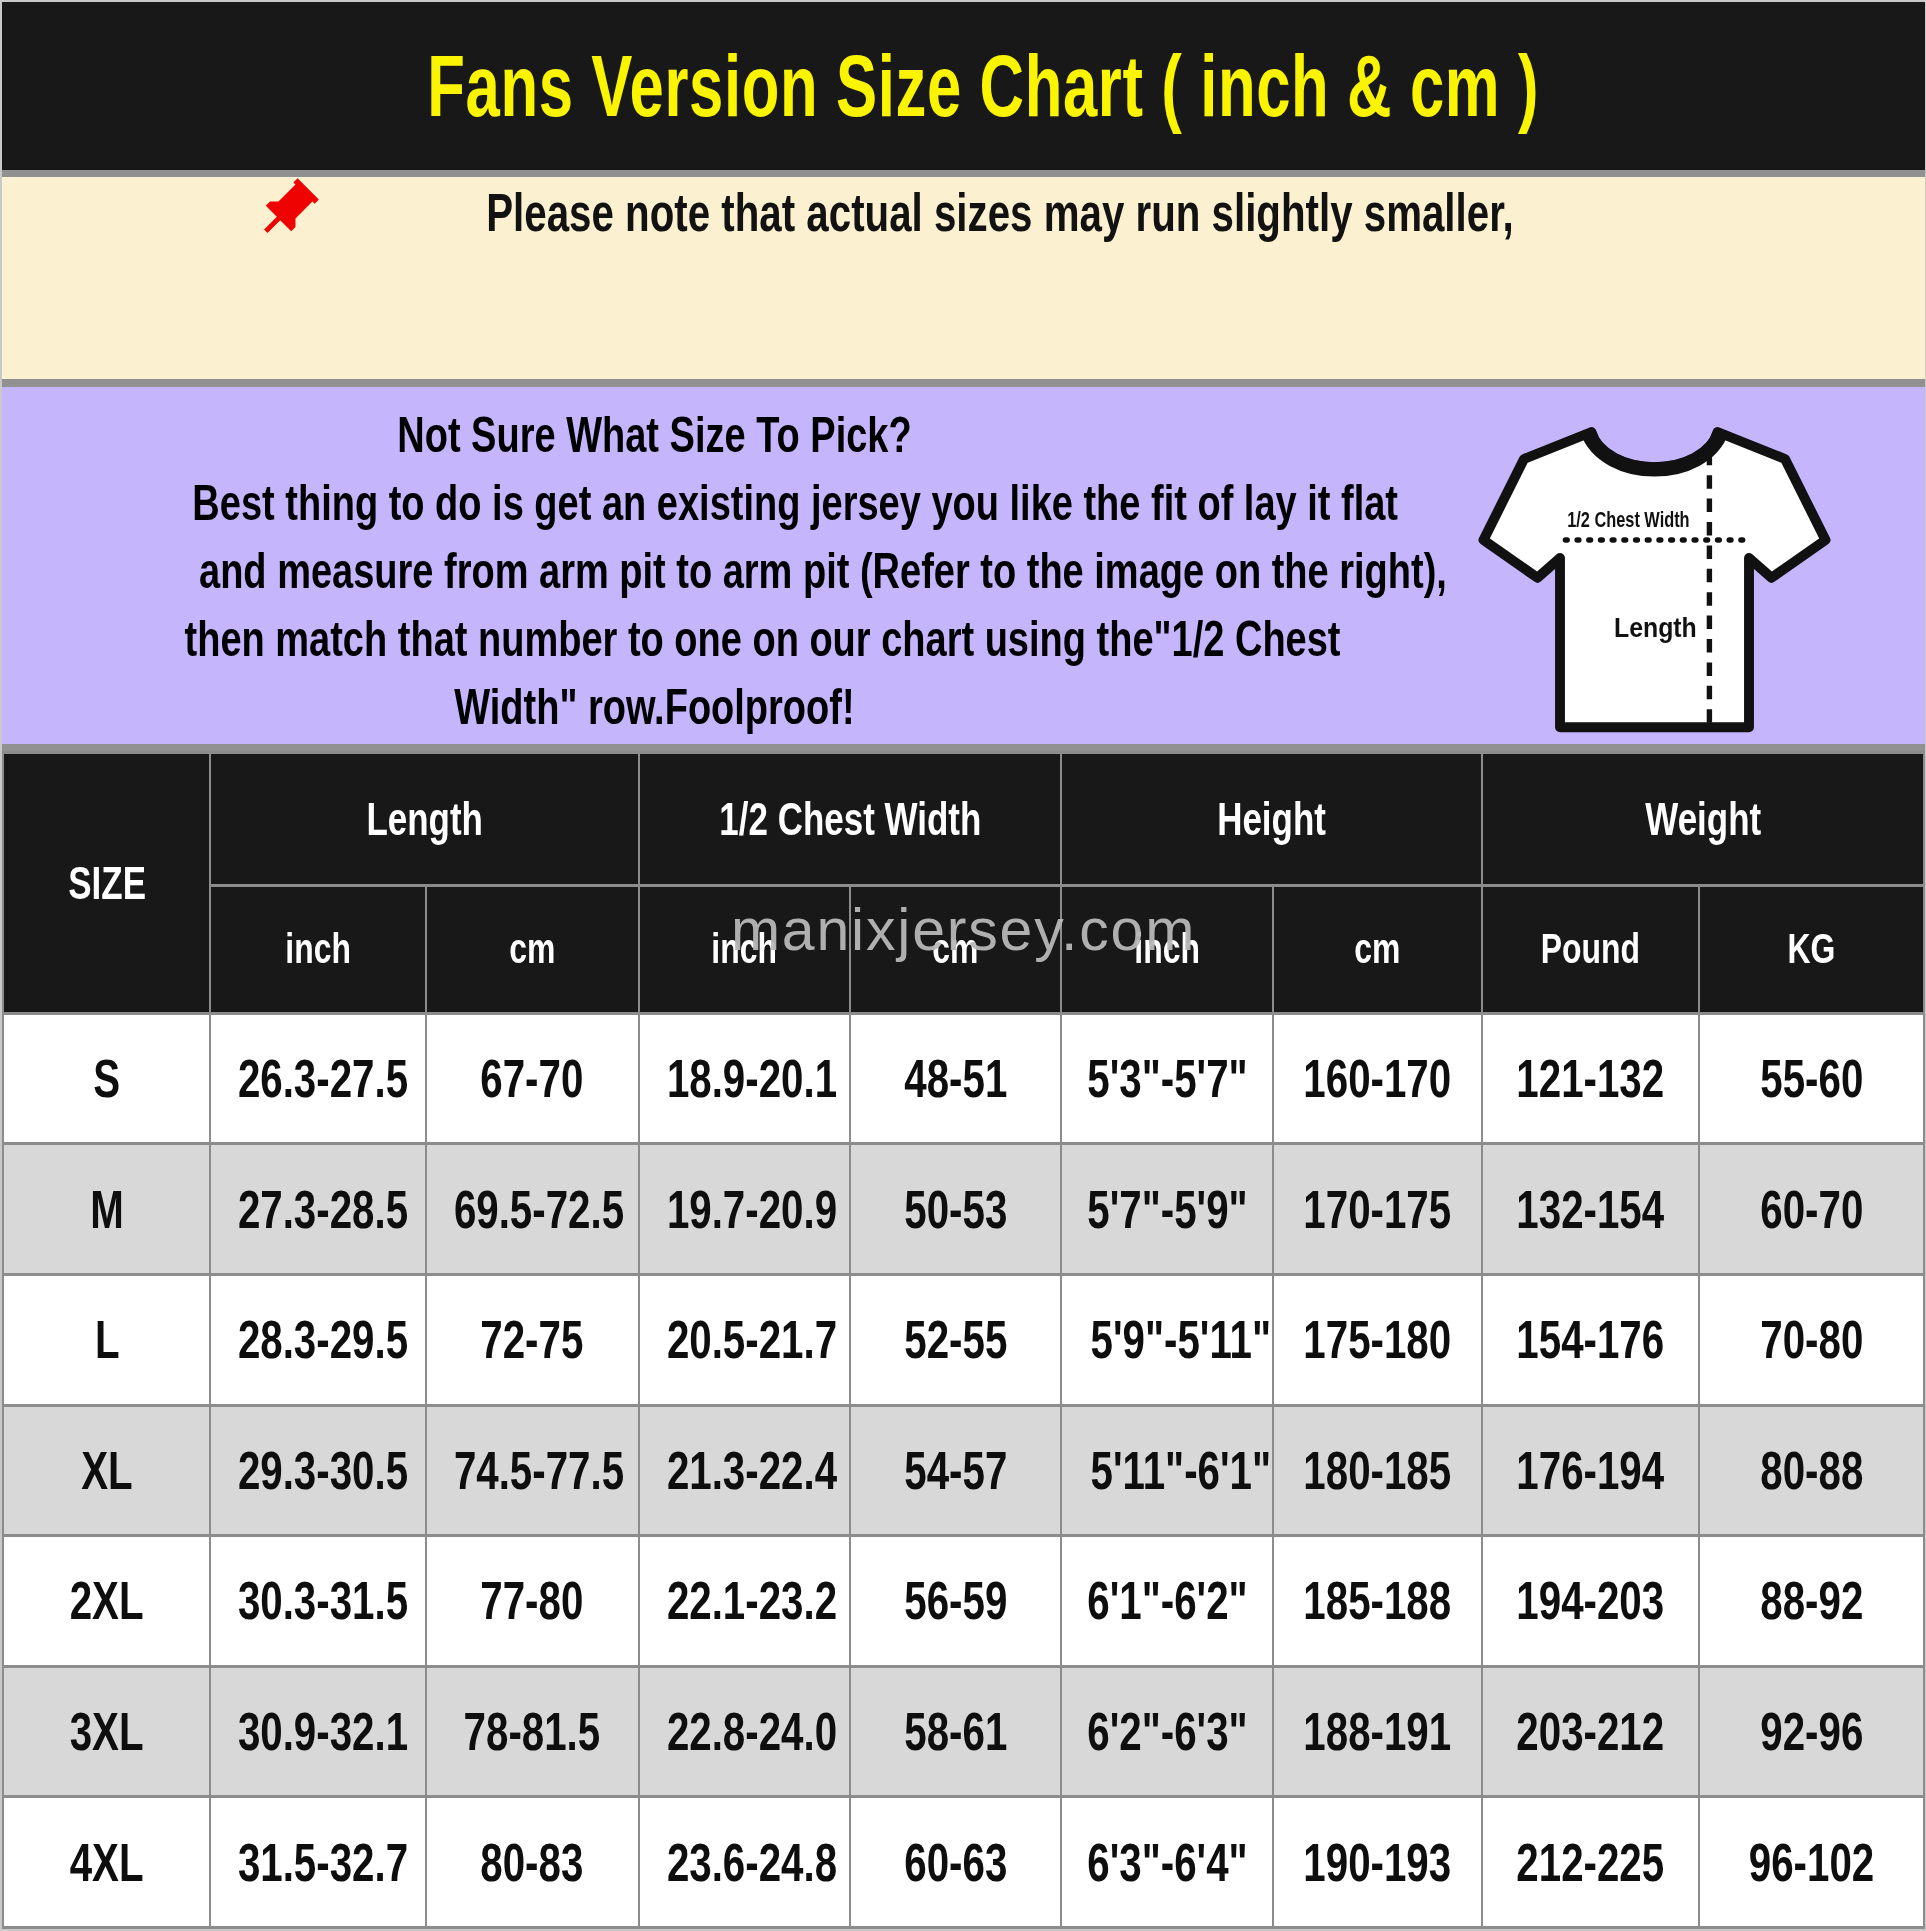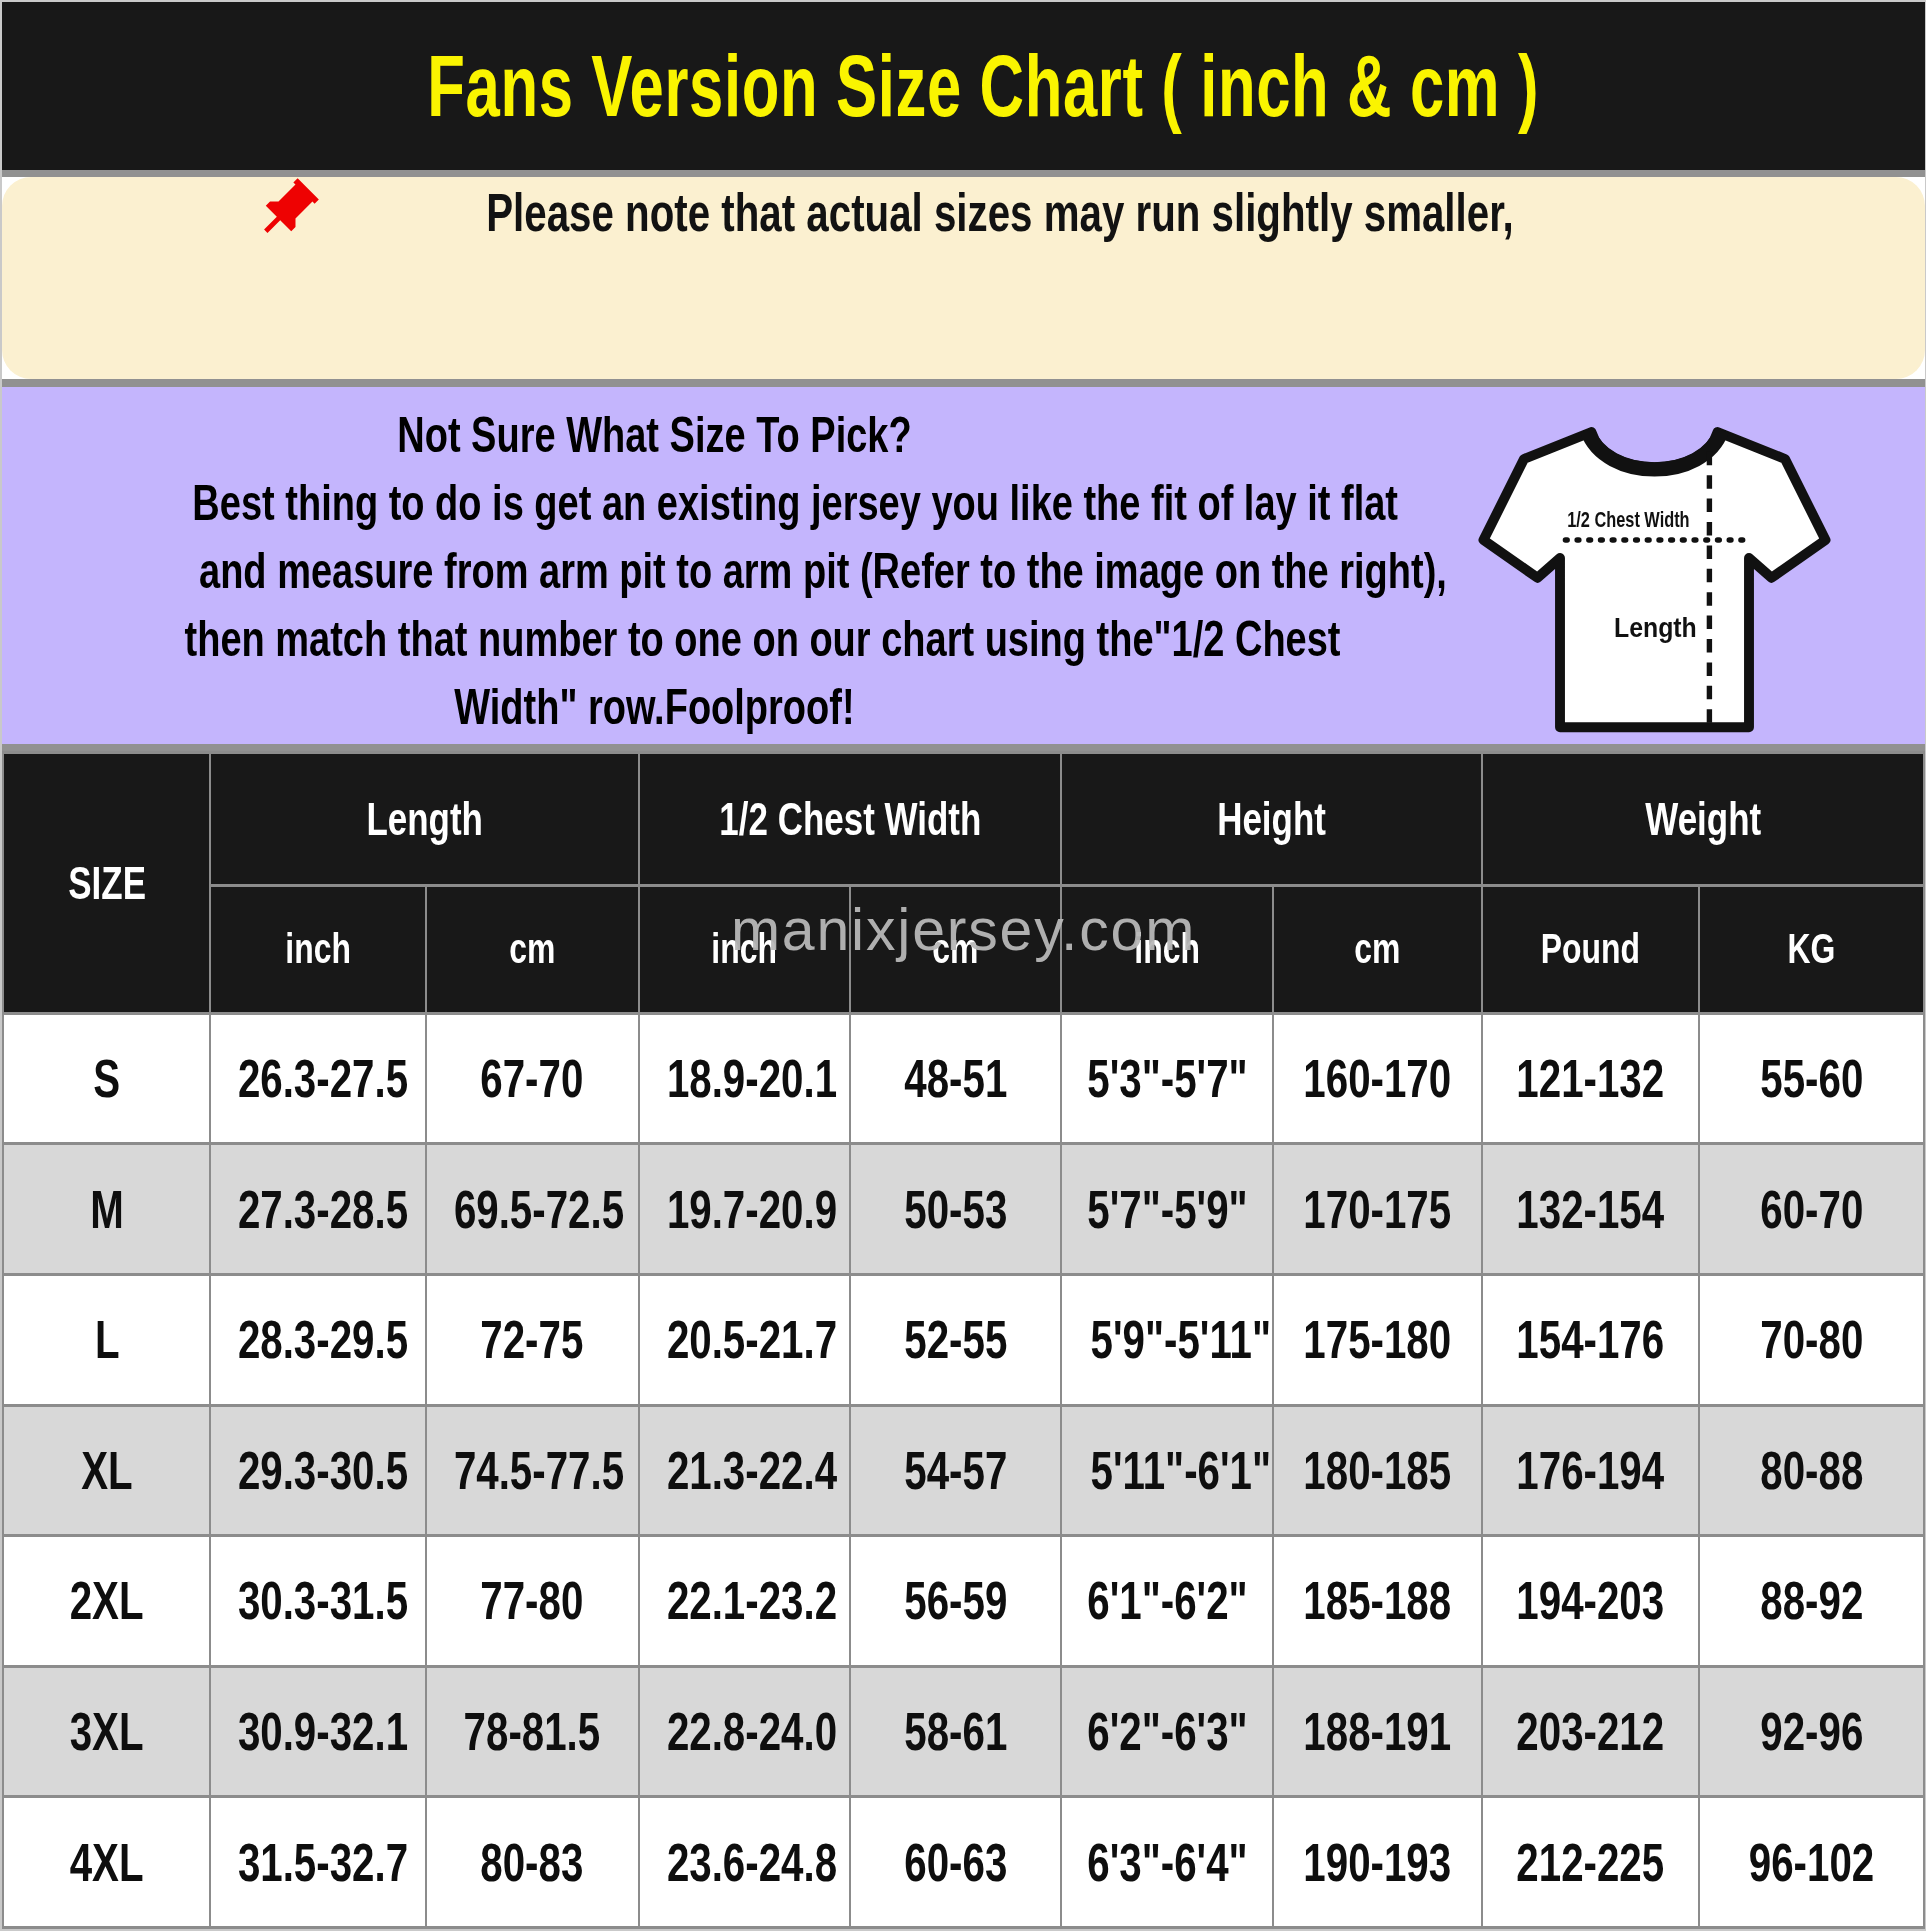--- a/index.html
+++ b/index.html
@@ -19,21 +19,21 @@
   
   .cnd{display:inline-block;transform:scaleX(0.76);transform-origin:50% 50%;white-space:nowrap;font-weight:700;}
 
   
   .titlebar{height:168px;background:var(--ink);display:flex;align-items:center;justify-content:center;flex:0 0 auto;padding-left:40px;}
   .title{font-size:88px;color:var(--title-yellow);transform:scaleX(0.70);letter-spacing:0.9px;}
 
   .hr{height:7.3px;background:#919191;flex:0 0 auto;}
 
   
-  .notice{height:202px;background:var(--cream);flex:0 0 auto;display:flex;flex-direction:column;justify-content:space-between;align-items:center;gap:13px;border-radius:29px;}
+  .notice{height:202px;background:var(--cream);flex:0 0 auto;display:flex;flex-direction:column;justify-content:space-between;align-items:center;gap:13px;}
   .notice-line{display:flex;align-items:center;justify-content:center;font-size:53px;color:#121212;line-height:1.1;}
   .pin{width:72px;height:72px;margin-right:1.8px;flex:0 0 auto;position:relative;top:-3.7px;}
   .red{color:var(--red);}
   .arrows{font-weight:700;letter-spacing:13px;margin-left:14.7px;}
 
   
   .instructions{height:357px;background:#c4b5fd;flex:0 0 auto;position:relative;}
   .instr-text{position:absolute;left:0;top:14.7px;width:1304px;text-align:center;color:#000;}
   .instr-text > div{line-height:68px;font-size:50px;}
   .instr-heading{font-size:51px;}

